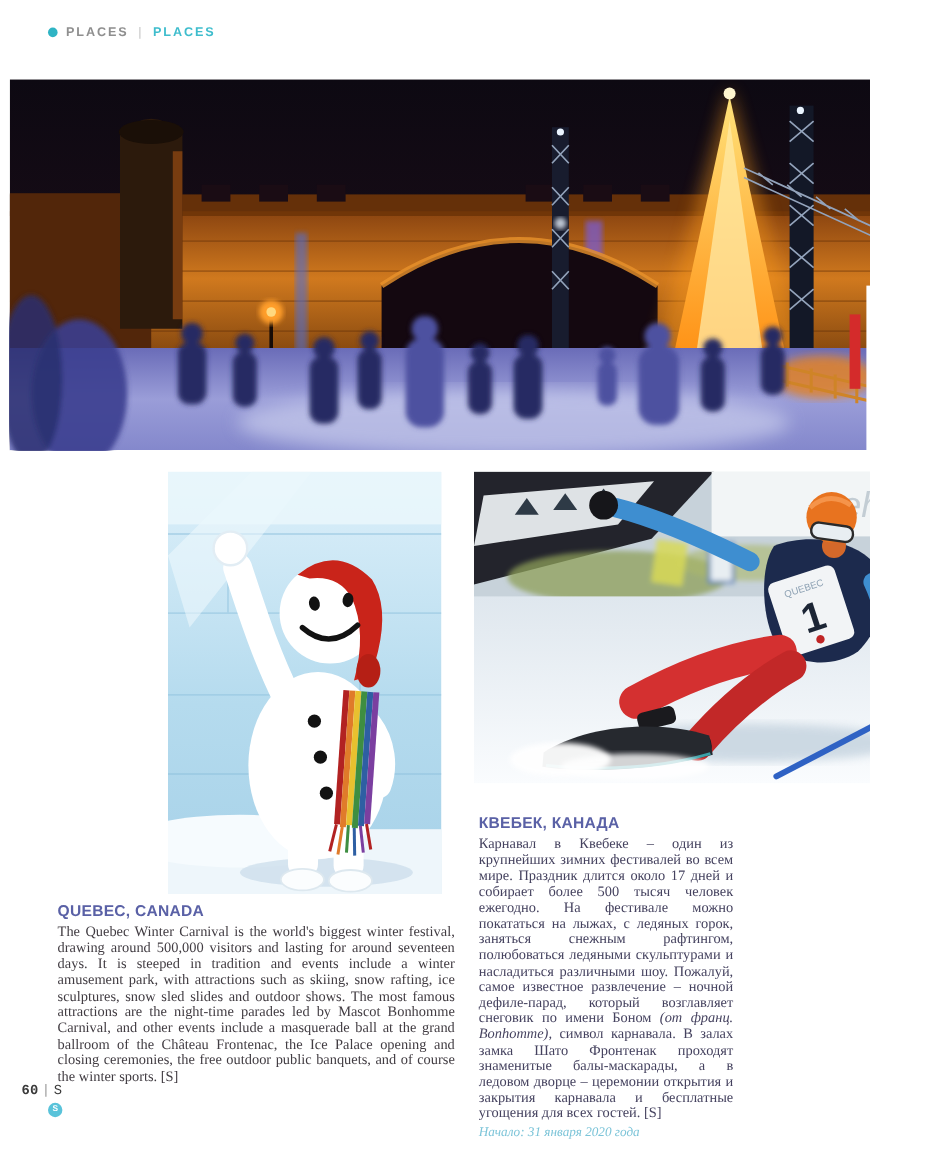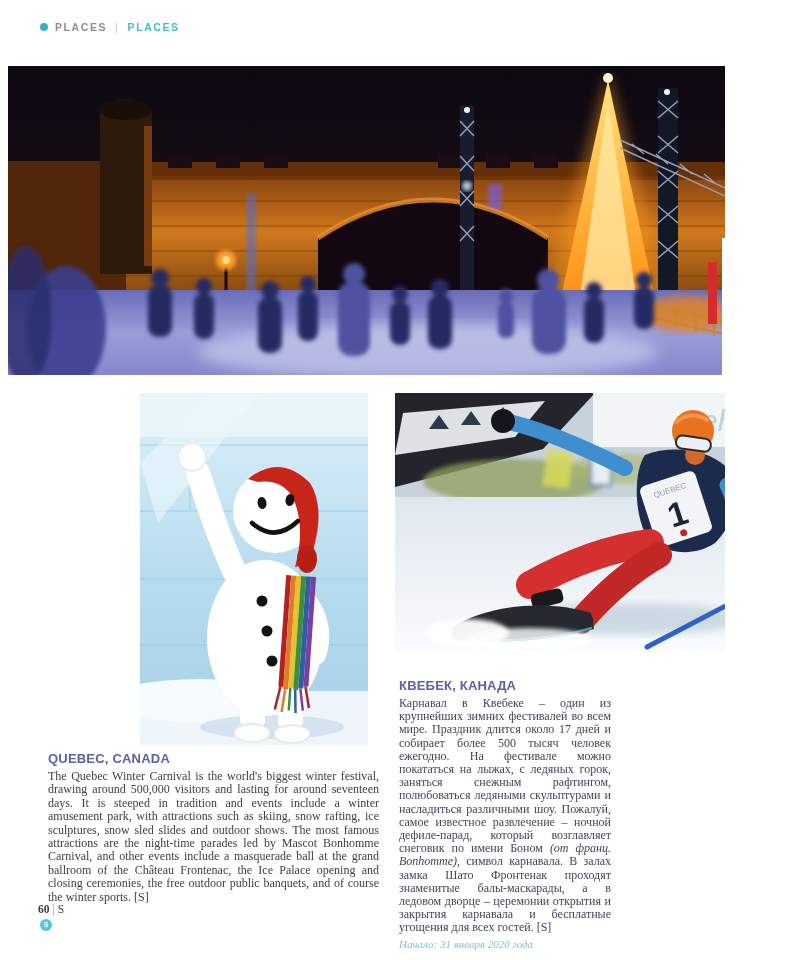--- a/index.html
+++ b/index.html
@@ -36,22 +36,22 @@
   }
   .article p.bodytext {
     font-size:12px; line-height:13.4px; text-align:justify; color:#413c42;
   }
   .article-ru p.bodytext { color:#45425f; line-height:13.2px; }
   .date-note { font-style:italic; color:#7cc4d8; font-size:11px; margin-top:3px; }
   .inline-italic { font-style:italic; }
 
   
   .folio {
-    position:absolute; left:38px; top:903px; font-size:11.5px; color:#3a3a3a;
-    font-family:Liberation Serif, serif;
+    position:absolute; left:18px; top:903px; font-size:11.5px; color:#3a3a3a;
+    font-family:Liberation Mono, monospace;
   }
   .folio .num { font-weight:bold; }
   .folio .sep { color:#9a9a9a; padding:0 3px; }
   .badge {
     position:absolute; left:40px; top:919px; width:12px; height:12px; border-radius:50%;
     background:#59c3da; color:#ffffff; font-size:7px; line-height:12px; text-align:center;
     font-family:"Liberation Sans",sans-serif; font-weight:bold;
   }
 </style>
 </head>

